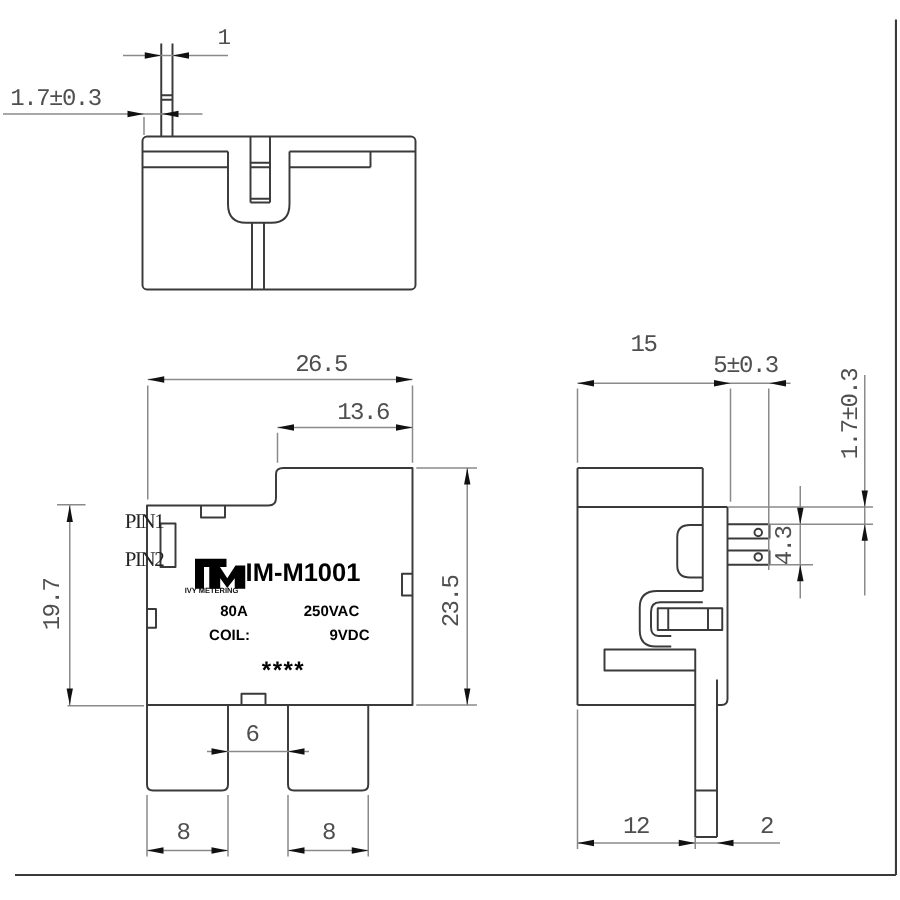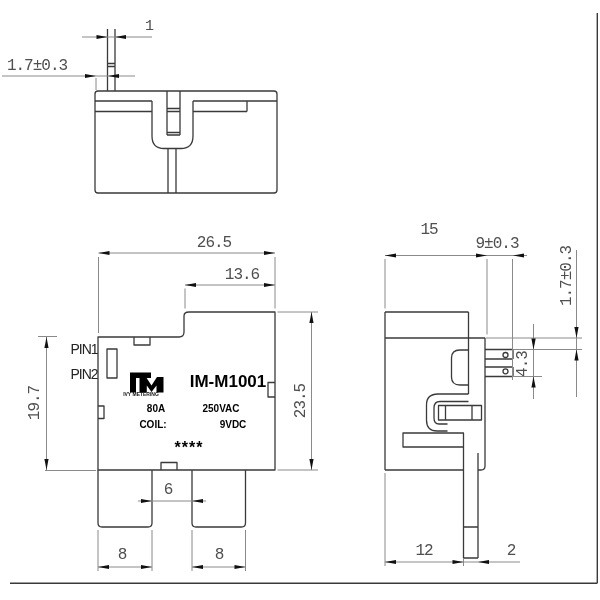--- a/index.html
+++ b/index.html
@@ -3,21 +3,21 @@
 <meta charset="utf-8">
 <style>
   html,body{margin:0;padding:0;background:#ffffff;}
   #page{position:relative;width:600px;height:600px;background:#ffffff;overflow:hidden;
         font-family:"Liberation Sans", sans-serif;}
   #draw-svg{position:absolute;left:0;top:0;}
   .lbl{position:absolute;white-space:nowrap;transform:translate(-50%,-50%);}
   .dim{font-family:"Liberation Mono", monospace;font-size:16px;color:#4f4f4f;letter-spacing:-1px;}
   .dim-sm{font-size:15px;}
   .rot{transform:translate(-50%,-50%) rotate(-90deg);}
-  .pinlbl{font-family:Liberation Sans, sans-serif;font-size:14px;color:#242424;letter-spacing:-1px;}
+  .pinlbl{font-family:Liberation Serif, serif;font-size:14px;color:#242424;letter-spacing:-1px;margin-left:12px;}
   .model{font-size:17px;font-weight:bold;color:#000;}
   .rating{font-size:10px;font-weight:bold;color:#000;}
   .stars{font-size:16px;font-weight:bold;color:#000;letter-spacing:1px;}
   .brand{font-size:5px;font-weight:bold;color:#111;letter-spacing:0px;}
 </style>
 </head>
 <body>
 
 <div id="page">
 
@@ -164,30 +164,30 @@
 
   <span class="lbl dim" style="left:181px;top:243px;margin-left:33px;">26.5</span>
   <span class="lbl dim" style="left:242px;top:275px;">13.6</span>
   <span class="lbl dim rot" style="left:35px;top:403px;">19.7</span>
   <span class="lbl dim rot" style="left:301px;top:401px;">23.5</span>
   <span class="lbl dim" style="left:168px;top:490px;">6</span>
   <span class="lbl dim" style="left:122px;top:555px;">8</span>
   <span class="lbl dim" style="left:219px;top:555px;">8</span>
 
   <span class="lbl dim" style="left:429px;top:230px;">15</span>
-  <span class="lbl dim" style="left:497px;top:244px;">9±0.3</span>
+  <span class="lbl dim" style="left:497px;top:244px;">5±0.3</span>
   <span class="lbl dim rot" style="left:567px;top:276px;">1.7±0.3</span>
   <span class="lbl dim rot" style="left:523px;top:364px;">4.3</span>
   <span class="lbl dim" style="left:424px;top:551px;">12</span>
   <span class="lbl dim" style="left:511px;top:551px;">2</span>
 
   <span class="lbl pinlbl" style="left:84px;top:349px;">PIN1</span>
   <span class="lbl pinlbl" style="left:84px;top:374px;">PIN2</span>
 
-  <span class="lbl model" style="left:228px;top:382px;text-align:right;">IM-M1001</span>
+  <span class="lbl model" style="left:202px;top:382px;text-align:right;">IM-M1001</span>
   <span class="lbl brand" style="left:141px;top:393.5px;">IVY METERING</span>
   <span class="lbl rating" style="left:156px;top:408px;">80A</span>
   <span class="lbl rating" style="left:221px;top:408px;">250VAC</span>
   <span class="lbl rating" style="left:153px;top:424px;">COIL:</span>
   <span class="lbl rating" style="left:233px;top:424px;text-align:center;">9VDC</span>
   <span class="lbl stars" style="left:189px;top:448px;">****</span>
 
 </div>
 
 </body></html>

